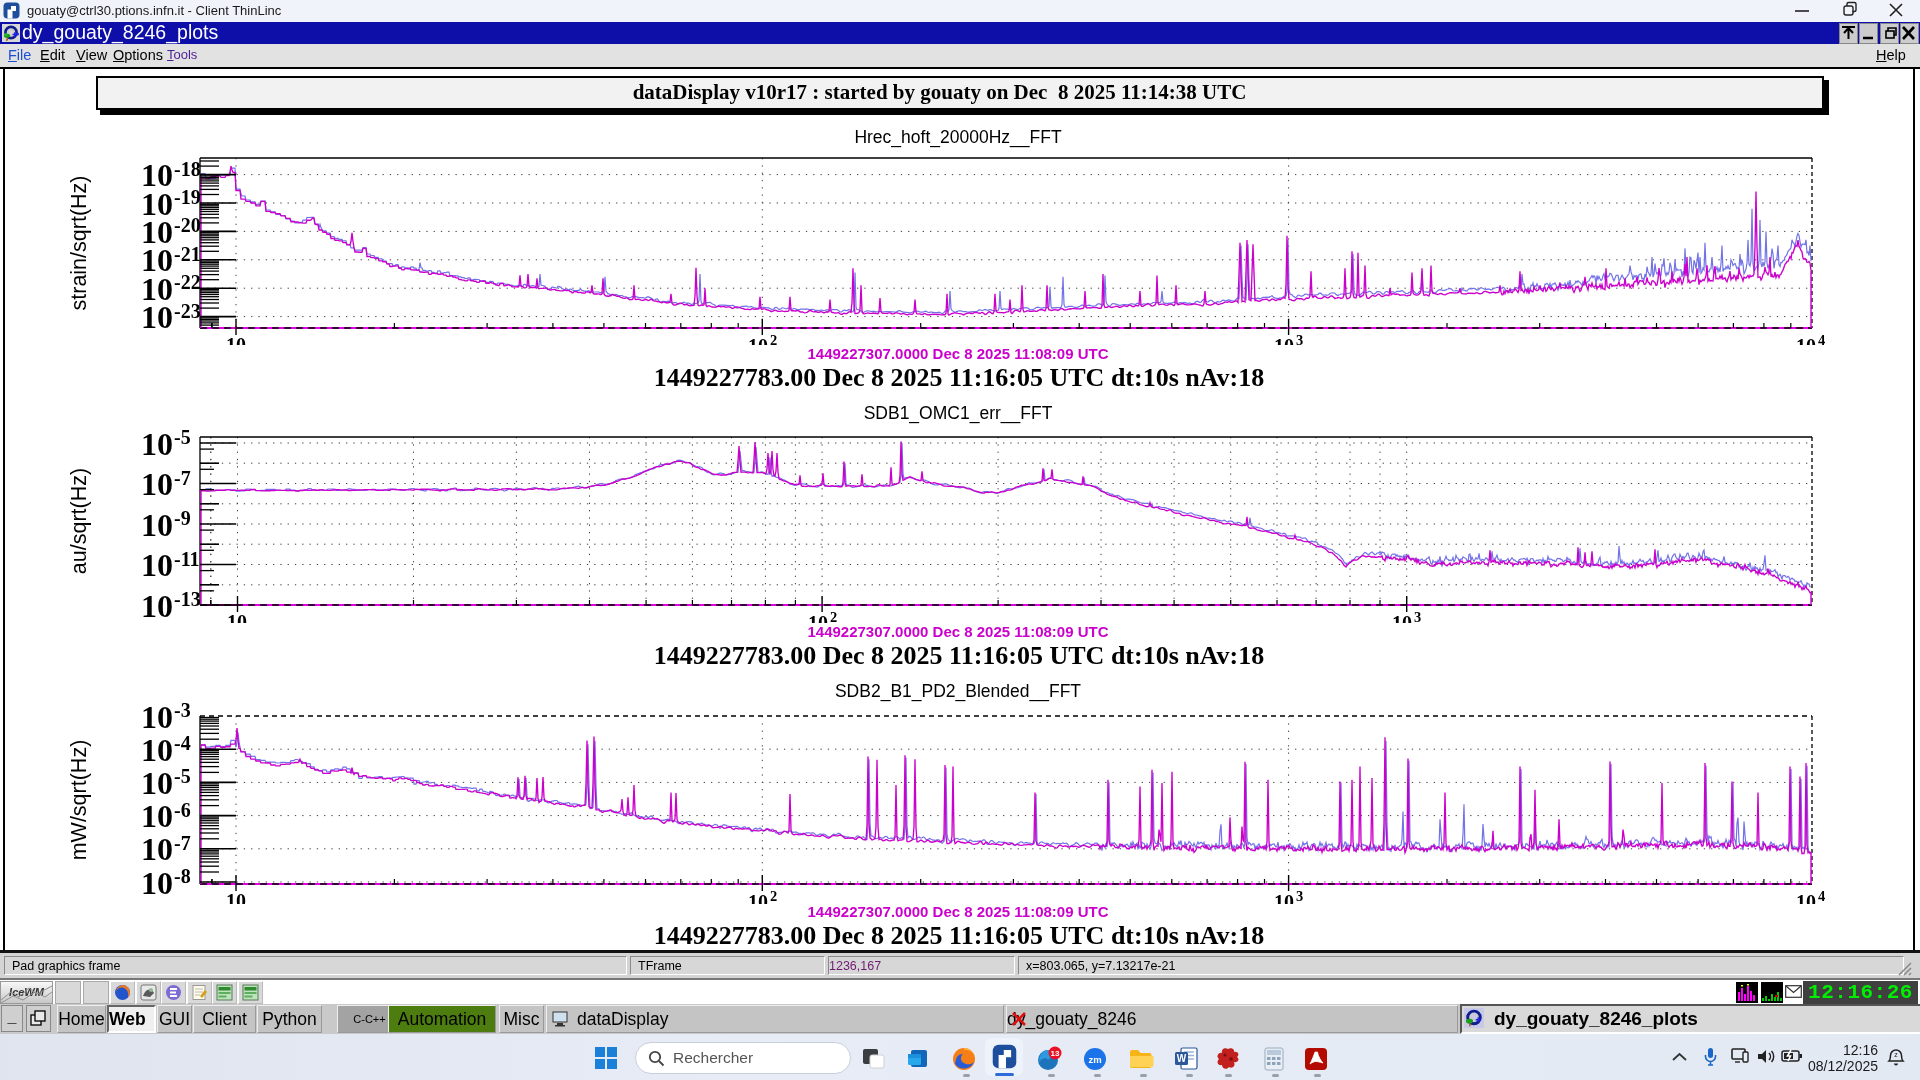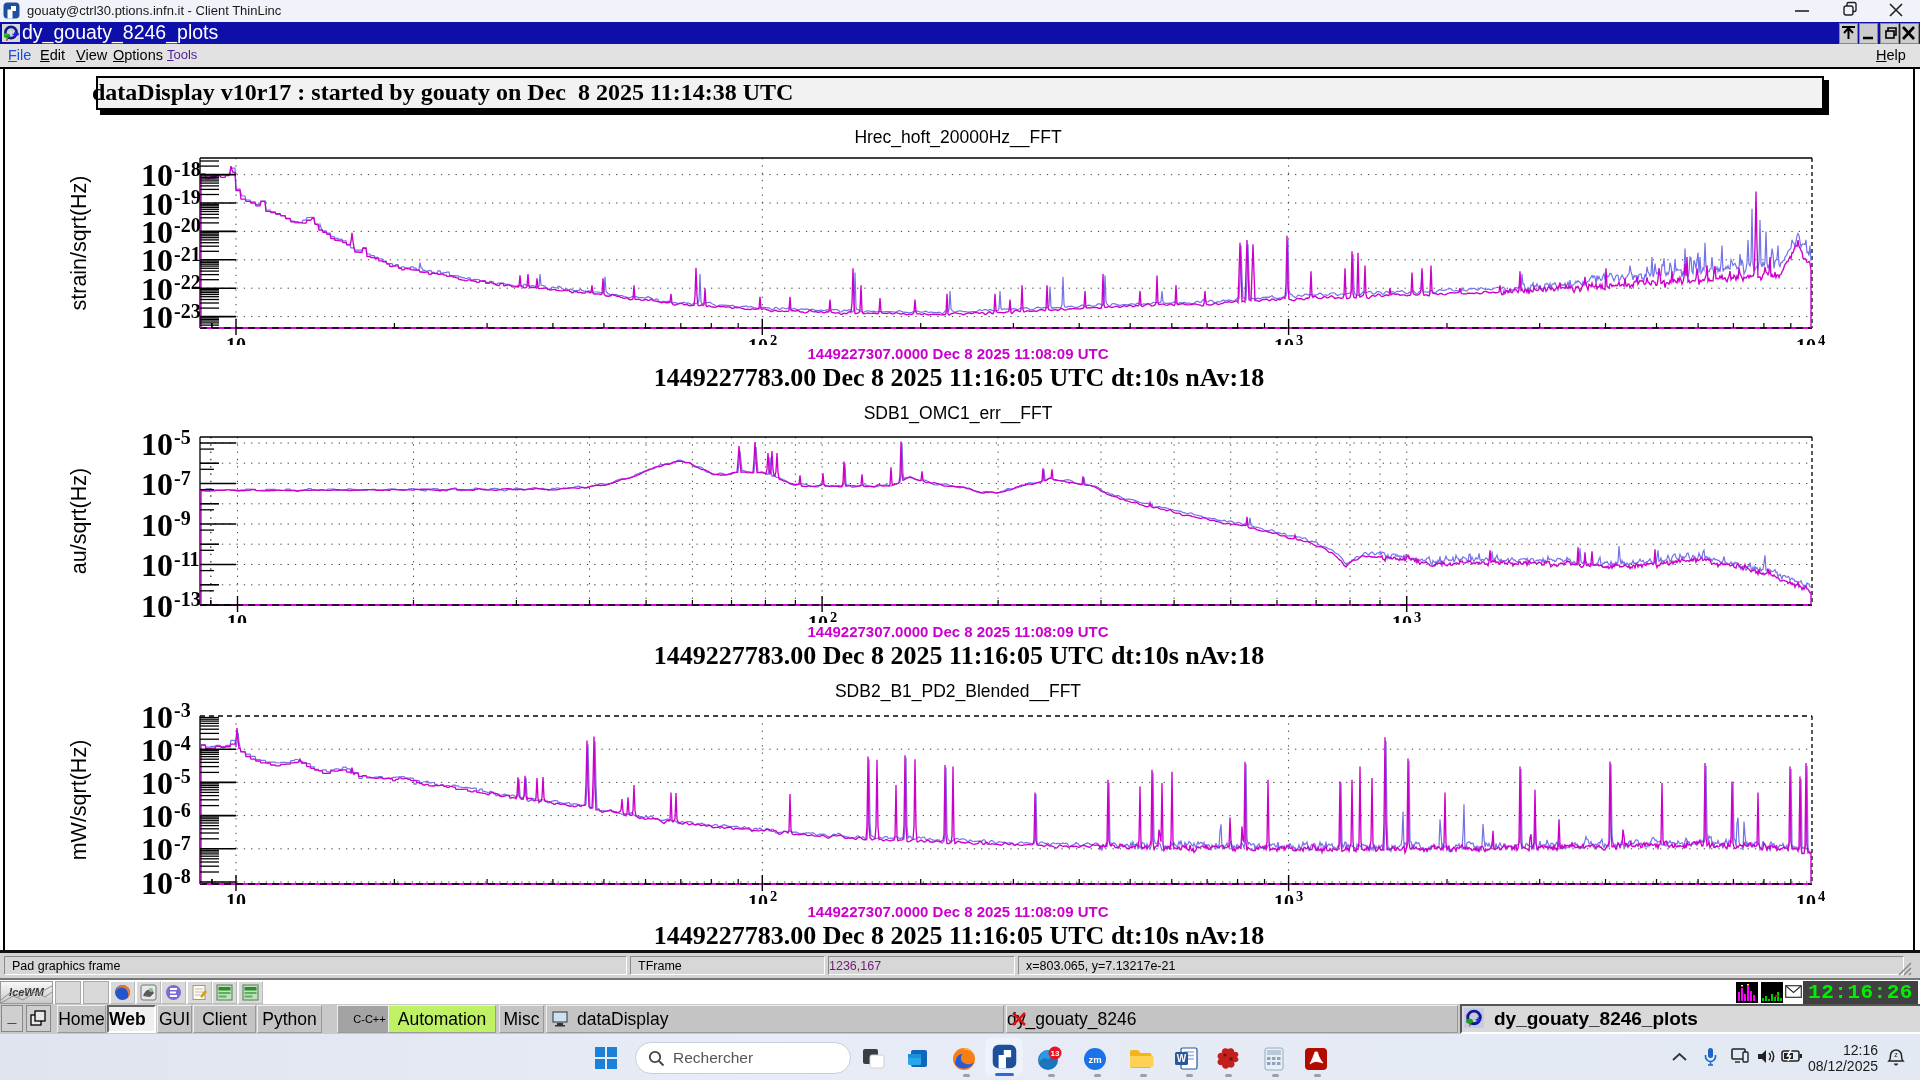--- a/index.html
+++ b/index.html
@@ -46,21 +46,21 @@
 <div class="abs" style="left:76px;top:47px;font-size:14.5px;color:#000"><span style="text-decoration:underline">V</span>iew</div>
 <div class="abs" style="left:113px;top:47px;font-size:14.5px;color:#000"><span style="text-decoration:underline">O</span>ptions</div>
 <div class="abs" style="left:167px;top:47px;font-size:13px;color:#4c1d95"><span style="text-decoration:underline">T</span>ools</div>
 <div class="abs" style="left:1876px;top:47px;font-size:14.5px;color:#000"><span style="text-decoration:underline">H</span>elp</div>
 <div class="abs" style="left:0;top:66.5px;width:1920px;height:2px;background:#000"></div>
 <div class="abs" style="left:3px;top:67px;width:2px;height:883px;background:#000"></div>
 <div class="abs" style="left:1913px;top:67px;width:2px;height:883px;background:#000"></div>
 <div class="abs" style="left:100px;top:110px;width:1729px;height:5px;background:#000"></div>
 <div class="abs" style="left:1824px;top:80px;width:5px;height:35px;background:#000"></div>
 <div class="abs" style="left:96px;top:76px;width:1728px;height:34px;background:#f2f2f2;border:2px solid #000"></div>
-<div class="abs" style="left:92px;top:76px;width:1727px;height:34px;font-family:'Liberation Serif';font-weight:bold;font-size:24px;line-height:33px">dataDisplay v10r17 : started by gouaty on Dec&nbsp; 8 2025 11:14:38 UTC</div>
+<div class="abs" style="left:76px;top:76px;width:1727px;height:34px;text-align:center;font-family:'Liberation Serif';font-weight:bold;font-size:21px;line-height:33px">dataDisplay v10r17 : started by gouaty on Dec&nbsp; 8 2025 11:14:38 UTC</div>
 <svg class="abs" style="left:0;top:0" width="1920" height="1080" viewBox="0 0 1920 1080">
     <line x1="200.0" y1="174.6" x2="1812.0" y2="174.6" stroke="#404040" stroke-width="1" stroke-dasharray="1.3 6"></line>
     <line x1="200.0" y1="203.0" x2="1812.0" y2="203.0" stroke="#404040" stroke-width="1" stroke-dasharray="1.3 6"></line>
     <line x1="200.0" y1="231.4" x2="1812.0" y2="231.4" stroke="#404040" stroke-width="1" stroke-dasharray="1.3 6"></line>
     <line x1="200.0" y1="259.8" x2="1812.0" y2="259.8" stroke="#404040" stroke-width="1" stroke-dasharray="1.3 6"></line>
     <line x1="200.0" y1="288.2" x2="1812.0" y2="288.2" stroke="#404040" stroke-width="1" stroke-dasharray="1.3 6"></line>
     <line x1="200.0" y1="316.6" x2="1812.0" y2="316.6" stroke="#404040" stroke-width="1" stroke-dasharray="1.3 6"></line>
     <line x1="236.0" y1="158" x2="236.0" y2="328" stroke="#404040" stroke-width="1" stroke-dasharray="1.3 6"></line>
     <line x1="762.3" y1="158" x2="762.3" y2="328" stroke="#404040" stroke-width="1" stroke-dasharray="1.3 6"></line>
     <line x1="1288.6" y1="158" x2="1288.6" y2="328" stroke="#404040" stroke-width="1" stroke-dasharray="1.3 6"></line>
@@ -508,21 +508,21 @@
 <svg class="abs" style="left:30px;top:1010px" width="17" height="17">
     <rect x="1" y="5" width="10" height="10" fill="#e8e8e8" stroke="#000" stroke-width="1.3"></rect>
     <rect x="5" y="1" width="10" height="10" fill="#e8e8e8" stroke="#000" stroke-width="1.3"></rect>
   </svg>
 <div class="abs" style="left:57px;top:1005px;width:49px;height:28px;background:#c4c4c4;border:1px solid #999;border-top-color:#eee;border-left-color:#eee;font-size:17.5px;text-align:center;line-height:26px">Home</div>
 <div class="abs" style="left:107px;top:1005px;width:49px;height:28px;background:#efefef;border:2px solid #666;border-right-color:#fff;border-bottom-color:#fff;font-size:17.5px;font-weight:bold;text-align:left;line-height:25px">Web</div>
 <div class="abs" style="left:157px;top:1005px;width:35px;height:28px;background:#c4c4c4;border:1px solid #999;border-top-color:#eee;border-left-color:#eee;font-size:17.5px;text-align:center;line-height:26px">GUI</div>
 <div class="abs" style="left:193px;top:1005px;width:63px;height:28px;background:#c4c4c4;border:1px solid #999;border-top-color:#eee;border-left-color:#eee;font-size:17.5px;text-align:center;line-height:26px">Client</div>
 <div class="abs" style="left:257px;top:1005px;width:65px;height:28px;background:#c4c4c4;border:1px solid #999;border-top-color:#eee;border-left-color:#eee;font-size:17.5px;text-align:center;line-height:26px">Python</div>
 <div class="abs" style="left:337px;top:1005px;width:65px;height:28px;background:#a3a3a3;border:1px solid #999;border-top-color:#eee;border-left-color:#eee;font-size:11px;text-align:center;line-height:26px">C-C++</div>
-<div class="abs" style="left:388px;top:1005px;width:108px;height:28px;background:#bef264;border:1px solid #999;border-top-color:#eee;border-left-color:#eee;font-size:17.5px;text-align:center;line-height:26px">Automation</div>
+<div class="abs" style="left:388px;top:1005px;width:108px;height:28px;background:#4d7c0f;border:1px solid #999;border-top-color:#eee;border-left-color:#eee;font-size:17.5px;text-align:center;line-height:26px">Automation</div>
 <div class="abs" style="left:499px;top:1005px;width:45px;height:28px;background:#c4c4c4;border:1px solid #999;border-top-color:#eee;border-left-color:#eee;font-size:17.5px;text-align:center;line-height:26px">Misc</div>
 <div class="abs" style="left:546px;top:1005px;width:458px;height:28px;background:#c4c4c4;border:1px solid #999;border-top-color:#eee;border-left-color:#eee;font-size:17.5px;line-height:26px;padding-left:30px">dataDisplay</div>
 <svg class="abs" style="left:552px;top:1010px" width="18" height="18">
     <rect x="1" y="2" width="14" height="10" fill="#cfe0ef" stroke="#333"></rect>
     <rect x="5" y="13" width="6" height="2" fill="#333"></rect>
     <rect x="3" y="15" width="10" height="1.5" fill="#333"></rect>
   </svg>
 <div class="abs" style="left:1006px;top:1005px;width:452px;height:28px;background:#c4c4c4;border:1px solid #999;border-top-color:#eee;border-left-color:#eee;font-size:17.5px;line-height:26px;">dy_gouaty_8246</div>
 <svg class="abs" style="left:1011px;top:1011px" width="16" height="16">
     <path d="M2 2 L14 14 M14 2 L2 14" stroke="#dd1111" stroke-width="2.6"></path>

